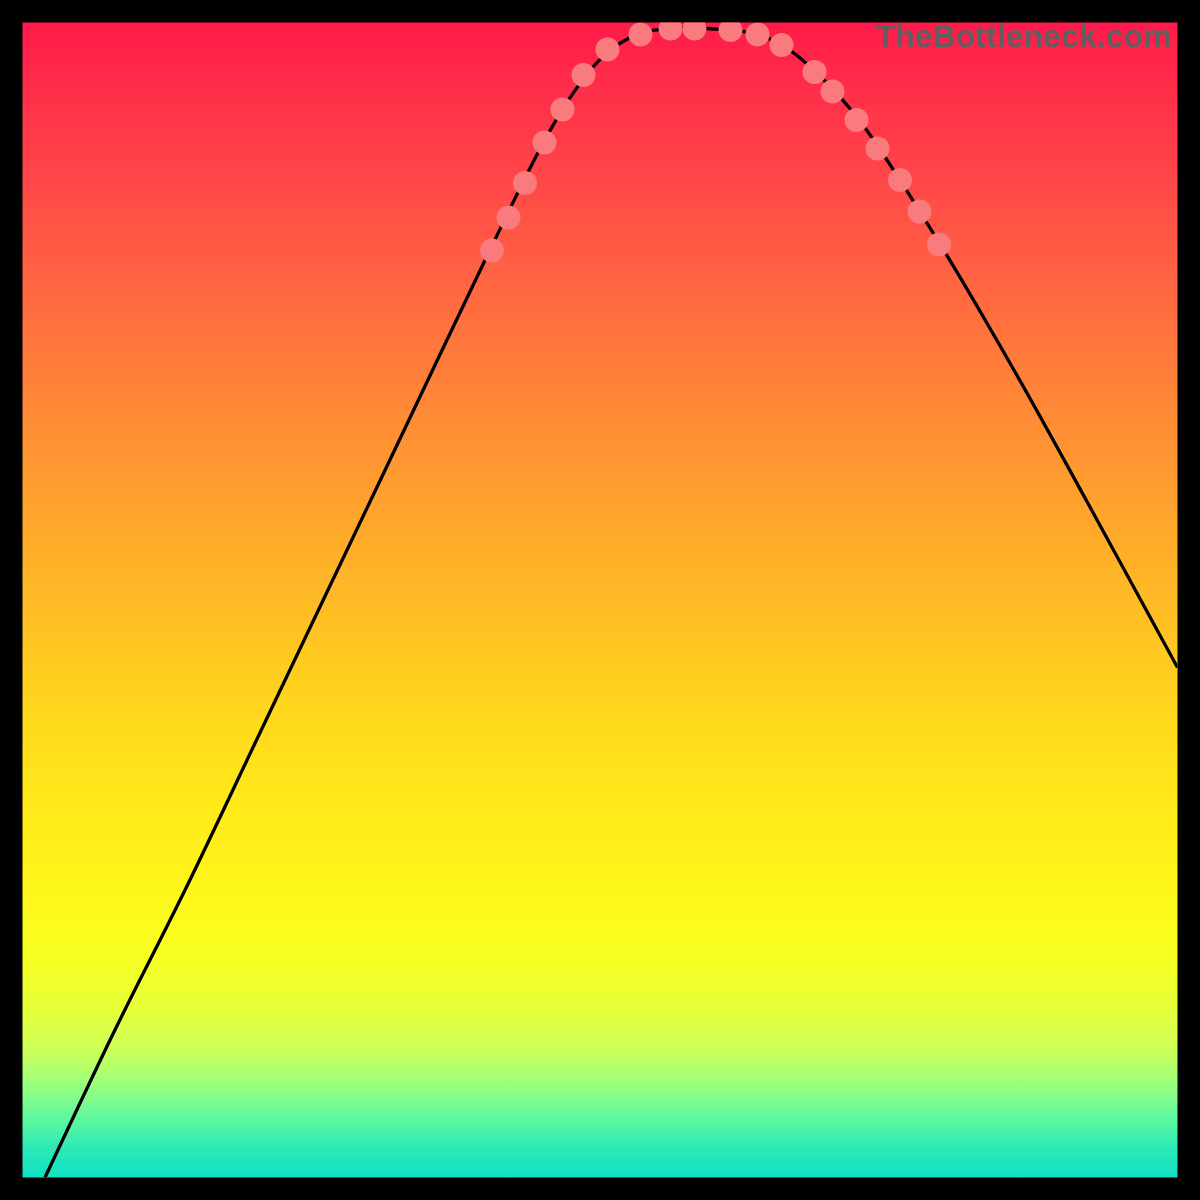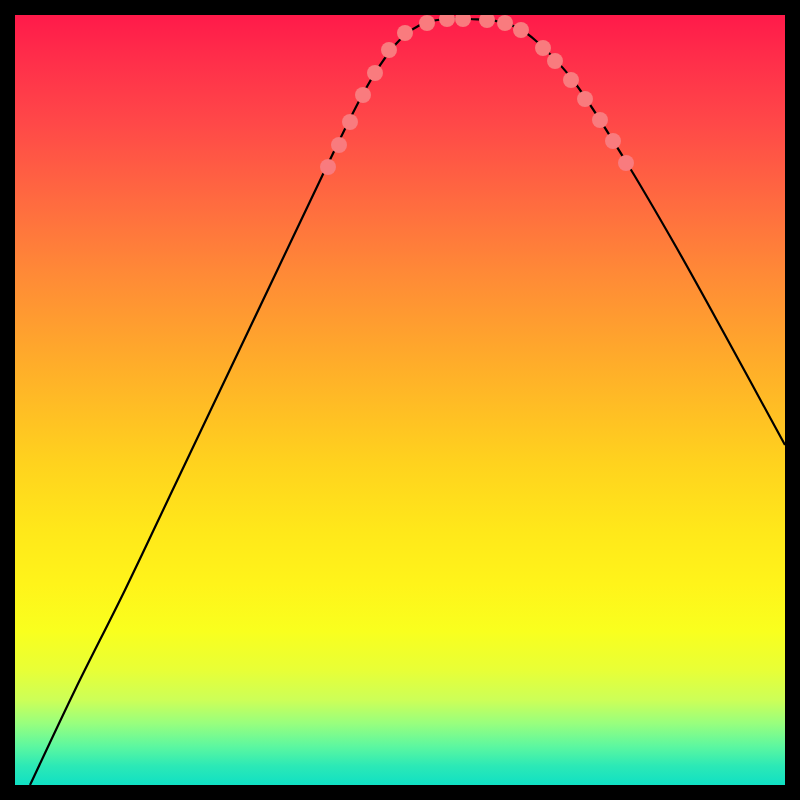--- a/index.html
+++ b/index.html
@@ -88,13 +88,14 @@
         <circle cx="528" cy="33" r="8" fill="#f97b7e"></circle>
         <circle cx="540" cy="46" r="8" fill="#f97b7e"></circle>
         <circle cx="556" cy="65" r="8" fill="#f97b7e"></circle>
         <circle cx="570" cy="84" r="8" fill="#f97b7e"></circle>
         <circle cx="585" cy="105" r="8" fill="#f97b7e"></circle>
         <circle cx="598" cy="126" r="8" fill="#f97b7e"></circle>
         <circle cx="611" cy="148" r="8" fill="#f97b7e"></circle>
       </g>
   </svg>
 
+  <div class="watermark">TheBottleneck.com</div>
 </div>
 
 </body></html>

